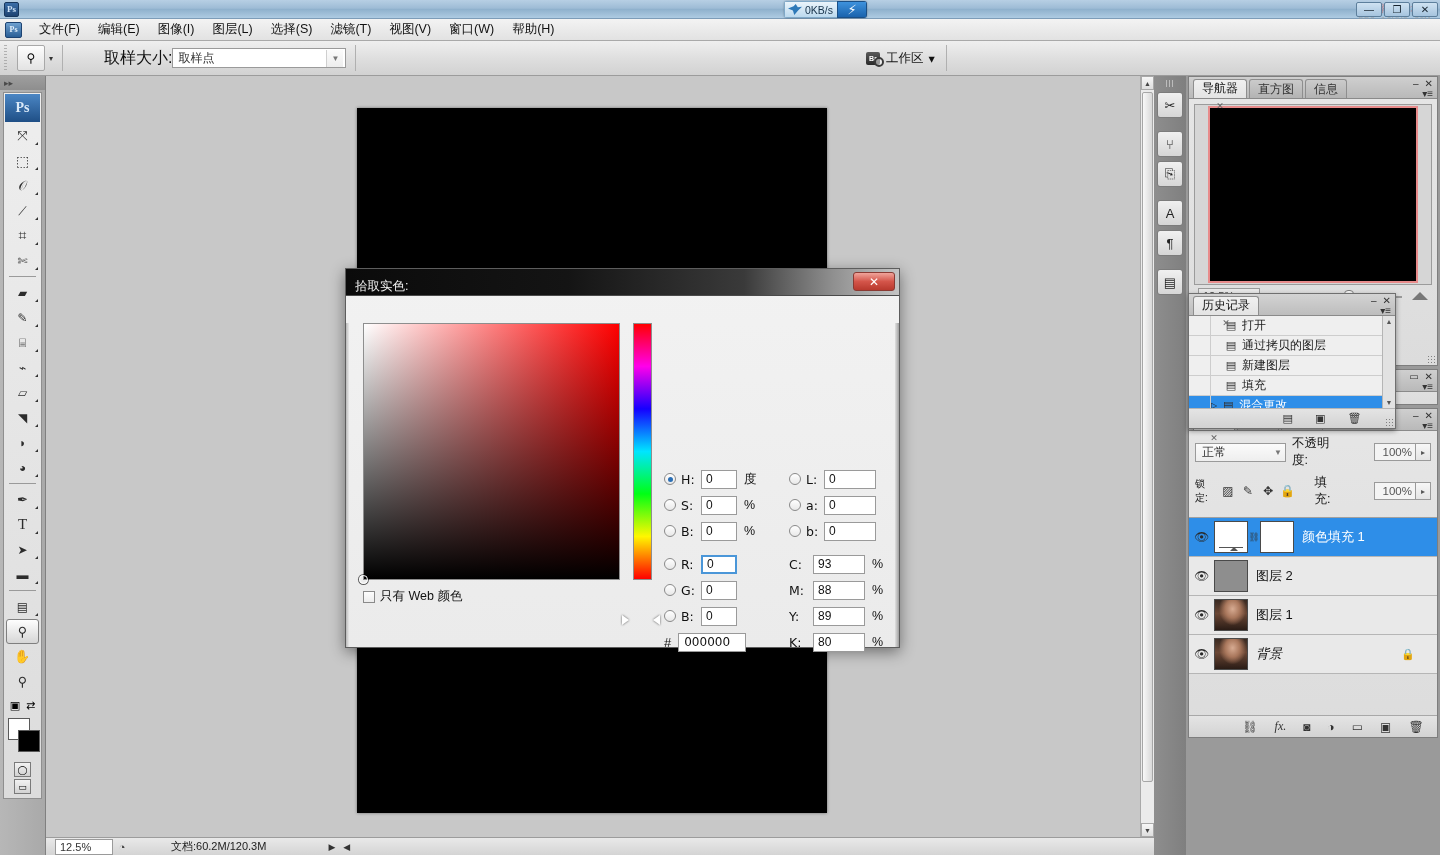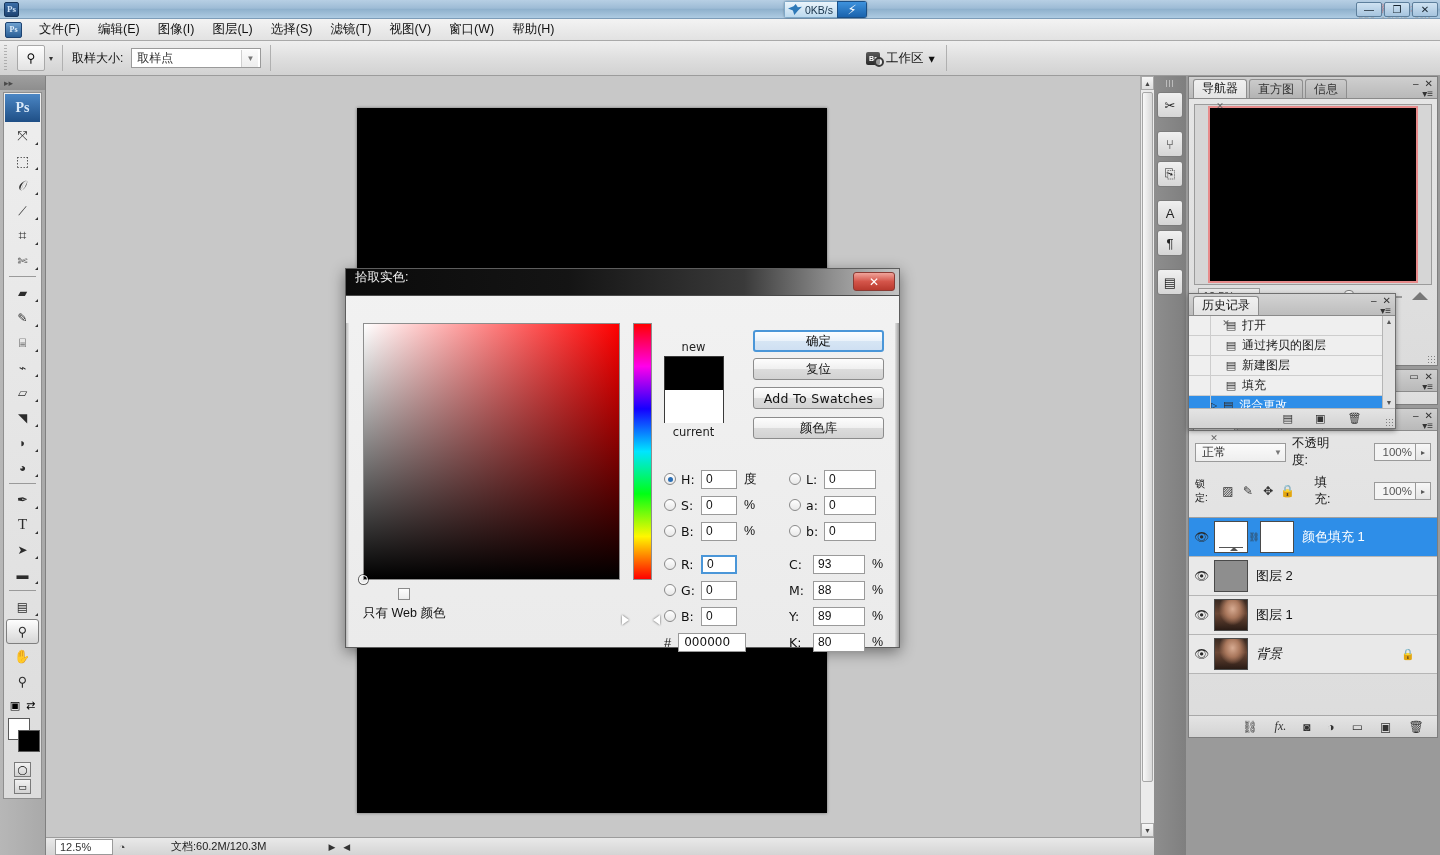--- a/index.html
+++ b/index.html
@@ -101,23 +101,23 @@
     opacity: .7;
   }
   .opt-tool {
     width: 28px; height: 26px; margin-left: 3px;
     border: 1px solid #a8a8a8; border-radius: 2px;
     background: linear-gradient(to bottom,#fdfdfd,#e3e3e3);
     display: flex; align-items: center; justify-content: center;
   }
   .opt-caret { margin-left: 4px; font-size: 8px; color: #333; }
   .vsep { width: 1px; height: 26px; background: #b0b0b0; margin: 0 9px; }
-  .opt-label { font-size: 12px; color: #111; }
+  .opt-label { font-size: 16px; color: #111; margin-left: 32px; }
   .combo {
-    margin-left: 8px; width: 130px; height: 20px;
+    width: 174px; height: 20px;
     border: 1px solid #9a9a9a; background: #fff;
     display: flex; align-items: center; justify-content: space-between;
     padding: 0 2px 0 5px; font-size: 12px; color: #333;
   }
   .combo .arrow {
     width: 17px; height: 17px; border-left: 1px solid #cfcfcf;
     display: flex; align-items: center; justify-content: center;
     font-size: 8px; color: #777;
     background: linear-gradient(to bottom,#fbfbfb,#ededed);
   }
@@ -338,21 +338,21 @@
 
   
   .dialog {
     position: absolute; left: 345px; top: 268px; width: 555px; height: 380px;
     border: 1px solid #5d5d5d;
     background: linear-gradient(to bottom,#f2f2f2,#ebebeb);
     box-shadow: 0 4px 14px rgba(0,0,0,.45);
     z-index: 50;
   }
   .dlg-title {
-    height: 27px; display: flex; align-items: flex-start; position: relative;
+    height: 27px; display: flex; align-items: flex-end; position: relative;
     background: linear-gradient(to right,#0b0b0b 0%,#141414 40%,#3a3a3a 72%,#8f8f8f 88%,#c4c4c4 100%);
     border-bottom: 1px solid #4a4a4a;
     padding-left: 9px; color: #f2f2f2; font-size: 12.5px;
   }
   .dlg-close {
     position: absolute; right: 4px; top: 3px; width: 42px; height: 19px;
     border: 1px solid #8a3a33; border-radius: 3px;
     background: linear-gradient(to bottom,#f0a49b,#d4554a 50%,#b8392e);
     color: #fff; font-size: 12px; font-weight: bold;
     display: flex; align-items: center; justify-content: center;
@@ -380,21 +380,21 @@
   .hue-arrow-l {
     position: absolute; left: 276px; bottom: 22px;
     width: 0; height: 0; border-top: 5px solid transparent; border-bottom: 5px solid transparent;
     border-left: 7px solid #fff; filter: drop-shadow(0 0 1px #555);
   }
   .hue-arrow-r {
     position: absolute; left: 307px; bottom: 22px;
     width: 0; height: 0; border-top: 5px solid transparent; border-bottom: 5px solid transparent;
     border-right: 7px solid #fff; filter: drop-shadow(0 0 1px #555);
   }
-  .webonly { position: absolute; left: 17px; top: 292px; display: flex; align-items: center; gap: 5px; flex-direction: column; }
+  .webonly { position: absolute; left: 17px; top: 292px; display: flex; align-items: center; gap: 5px; }
   .cbx { width: 12px; height: 12px; border: 1px solid #8a8a8a; background: linear-gradient(to bottom,#fdfdfd,#ececec); }
   .webonly span { font-size: 12.5px; color: #111; }
 
   .preview-wrap { position: absolute; left: 316px; top: 44px; width: 63px; }
   .preview-label { text-align: center; font-size: 11.5px; color: #222; font-family: "DejaVu Sans", sans-serif;}
   .preview-box { width: 60px; height: 67px; border: 1px solid #3a3a3a; margin: 2px auto 0 auto; }
   .preview-new { height: 33px; background: #000; }
   .preview-cur { height: 33px; background: #fff; }
 
   .btn-col { position: absolute; left: 407px; top: 34px; width: 131px; }
@@ -875,35 +875,21 @@
 
       <div class="hue-strip"></div>
       <div class="hue-arrow-l"></div>
       <div class="hue-arrow-r"></div>
 
       <div class="webonly">
         <span class="cbx"></span>
         <span>只有 Web 颜色</span>
       </div>
 
-      <div class="preview-wrap">
-        <div class="preview-label">new</div>
-        <div class="preview-box">
-          <div class="preview-new"></div>
-          <div class="preview-cur"></div>
-        </div>
-        <div class="preview-label" style="margin-top:2px">current</div>
-      </div>
-
-      <div class="btn-col">
-        <div class="dlg-btn primary">确定</div>
-        <div class="dlg-btn">复位</div>
-        <div class="dlg-btn latin">Add To Swatches</div>
-        <div class="dlg-btn" style="margin-top:8px">颜色库</div>
-      </div>
+
 
       <div class="fields">
         <div class="f-row">
           <span class="radio on"></span>
           <span class="f-label">H:</span>
           <span class="f-input">0</span>
           <span class="f-unit">度</span>
         </div>
         <div class="f-row">
           <span class="radio"></span>

